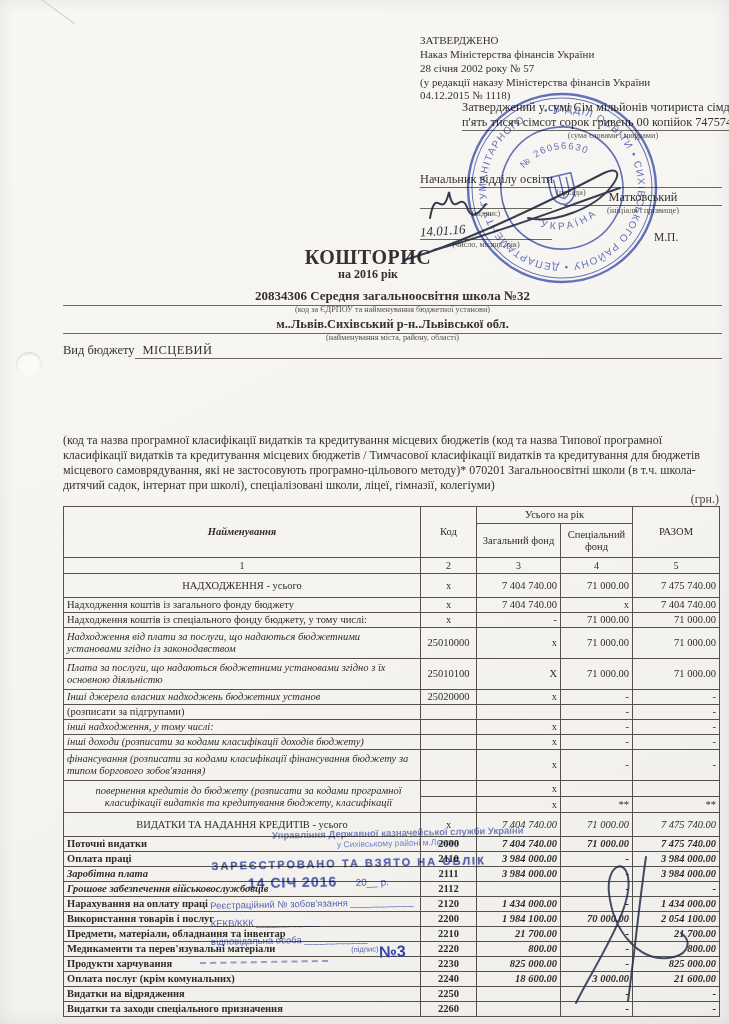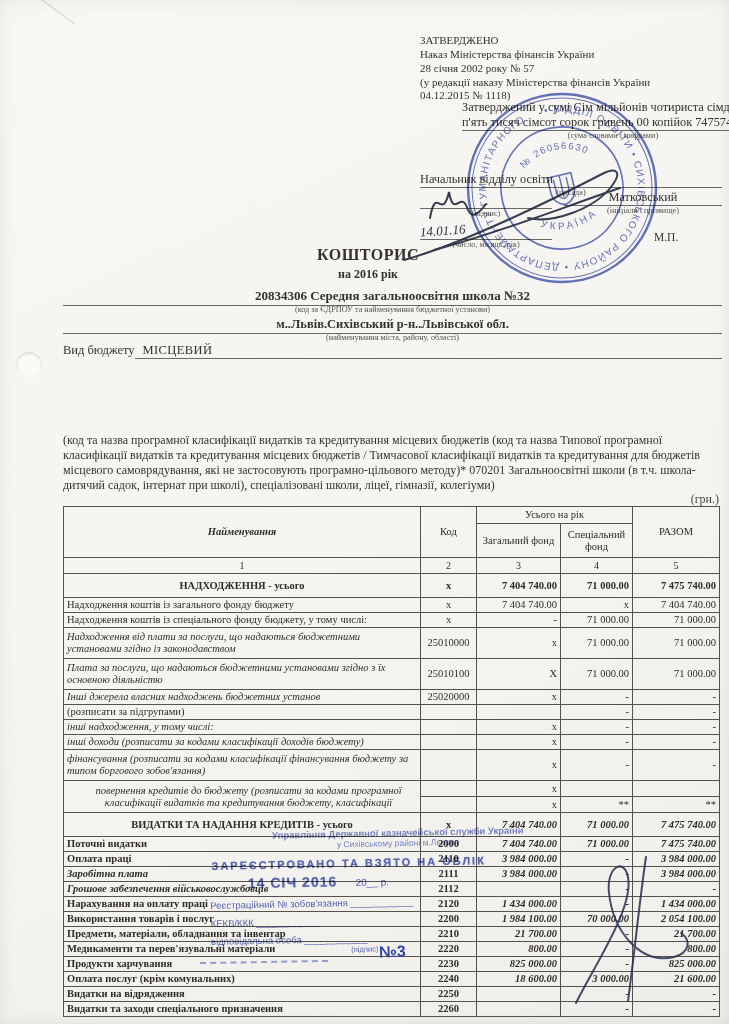--- a/index.html
+++ b/index.html
@@ -16,21 +16,21 @@
   .fieldline{border-bottom:1px solid #6b6861;min-height:15px;}
   .posrow{left:420px;top:172px;width:302px;font-size:12.3px;}
   .sigrow{left:420px;top:190px;width:302px;display:flex;gap:12px;}
   .sigleft{width:132px;} .sigright{flex:1;}
   .sigright .fieldline{text-align:center;font-size:12.3px;}
   .daterow{left:420px;top:221px;width:302px;display:flex;}
   .dateleft{width:132px;}
   .hand{font-style:italic;color:#2a3142;font-size:13px;transform:rotate(-4deg);display:inline-block;}
   .mp{left:654px;top:231px;font-size:11.5px;}
   
-  .title1{left:63px;top:246px;width:610px;text-align:center;font-weight:bold;font-size:16px;letter-spacing:.5px;}
+  .title1{left:63px;top:246px;width:610px;text-align:center;font-weight:bold;font-size:20px;letter-spacing:.5px;}
   .title2{left:63px;top:267px;width:610px;text-align:center;font-weight:bold;font-size:12px;}
   .orgline{left:63px;top:288px;width:659px;text-align:center;font-weight:bold;font-size:13px;border-bottom:1px solid #6b6861;padding-bottom:1px;}
   .orgcap{left:63px;top:305px;width:659px;}
   .cityline{left:63px;top:317px;width:659px;text-align:center;font-weight:bold;font-size:12.5px;border-bottom:1px solid #6b6861;padding-bottom:1px;}
   .citycap{left:63px;top:333px;width:659px;}
   .budgetrow{left:63px;top:343px;width:659px;font-size:12.5px;display:flex;}
   .budgetrow .val{flex:1;border-bottom:1px solid #6b6861;padding-left:8px;letter-spacing:.4px;}
   .clsline{left:63px;top:0;width:659px;font-size:12px;border-bottom:1px solid #6b6861;padding-bottom:1px;}
   .para{left:63px;top:433px;width:662px;font-size:12px;line-height:1.24;}
   .grn{left:63px;top:492px;width:656px;text-align:right;font-size:12px;color:#4b4845;}
@@ -41,21 +41,21 @@
   thead td{text-align:center;}
   tr.h1 td{font-size:10.5px;}
   td.hname{font-weight:bold;font-style:italic;font-size:11px;}
   tr.h2{height:34px;} tr.h1{height:17px;} tr.hn{height:16px;}
   tr.hn td{font-size:10px;}
   td.nm{text-align:left;}
   td.code{text-align:center;}
   td.num{text-align:right;}
   tr.r,tr.ri{height:15px;}
   tr.ri2 td.nm,tr.ri td.nm,tr.ei td.nm,tr.split td.nm{font-style:italic;}
-  tr.sec{height:24px;} tr.sec td{font-weight:bold;}
+  tr.sec{height:24px;} tr.sec td{font-weight:normal;}
   tr.sec td.nm{text-align:center;}
   tr.secit td.num{font-style:italic;}
   tr.e,tr.ei{height:15px;font-weight:bold;}
   tr.e td.num,tr.ei td.num,tr.secit td.num{font-style:italic;}
   tr.ri2{height:31px;}
   td.sp{padding:0;}
   td.sp .half{min-height:15px;padding:0 3px;display:flex;align-items:center;justify-content:flex-end;}
   td.sp .half:first-child{border-bottom:1px solid #55524c;}
   tr.split td.nm{padding-left:16px;text-align:center;margin-top:48px;}
   

